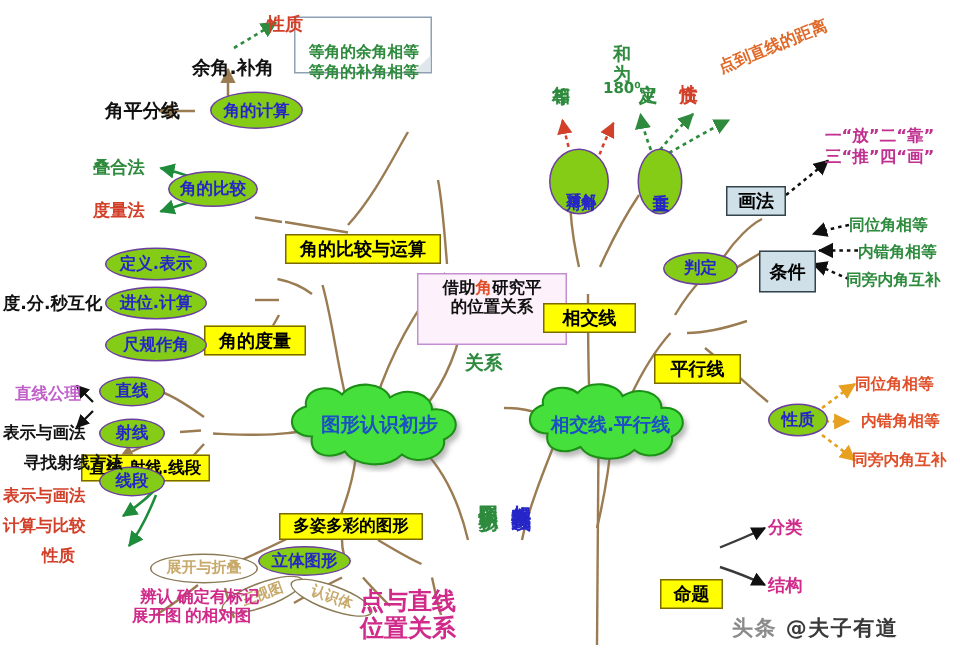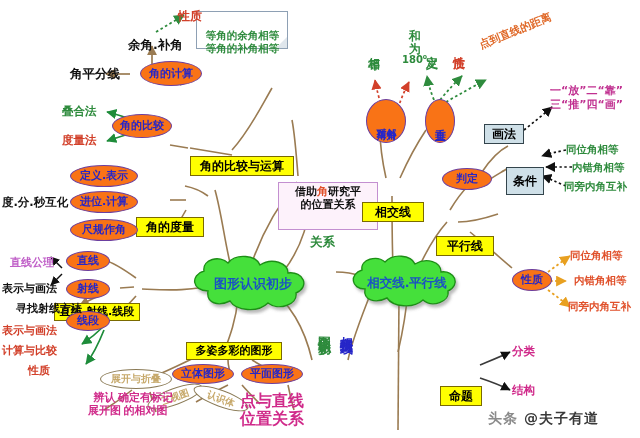--- a/index.html
+++ b/index.html
@@ -10,21 +10,21 @@
     font-family:"DejaVu Sans","Liberation Sans",sans-serif;
     overflow:hidden;
   }
   #edges{position:absolute;left:0;top:0;width:640px;height:438px;}
   .node{position:absolute;white-space:nowrap;}
 
   
   .ellipse{
     border:1.3px solid #6b3fa0;
     border-radius:50%;
-    background:#f97316;
+    background:#84cc16;
     color:#2626c8;
     font-weight:bold;
     display:flex;align-items:center;justify-content:center;
     text-align:center;line-height:1.02;
     box-sizing:border-box;
   }
   .ellipse.thin{border:1.1px solid #8a7a55;background:#ffffff;color:#c7a96b;}
 
   .ybox{
     background:#ffff00;
@@ -295,21 +295,20 @@
   <div class="node lbl" style="left:2px;top:281px;font-size:11px;color:#111;">表示与画法</div>
   <div class="node lbl" style="left:16px;top:301px;font-size:11px;color:#111;">寻找射线方法</div>
   <div class="node lbl" style="left:2px;top:323px;font-size:11px;color:#d2402a;">表示与画法</div>
   <div class="node lbl" style="left:2px;top:343px;font-size:11px;color:#d2402a;">计算与比较</div>
   <div class="node lbl" style="left:28px;top:363px;font-size:11px;color:#d2402a;">性质</div>
 
   <div class="node ybox" style="left:186px;top:318px;width:96px;height:18px;font-size:11px;">多姿多彩的图形</div>
 
   <div class="node ellipse thin" style="left:100px;top:369px;width:72px;height:20px;font-size:10px;">展开与折叠</div>
   <div class="node ellipse" style="left:172px;top:364px;width:62px;height:20px;font-size:11px;">立体图形</div>
-  <div class="node ellipse" style="left:241px;top:364px;width:62px;height:20px;font-size:11px;">平面图形</div>
 
   <div class="node ellipse thin" style="left:146px;top:388px;width:58px;height:17px;font-size:9.5px;transform:rotate(-20deg);">三视图</div>
   <div class="node ellipse thin" style="left:192px;top:390px;width:58px;height:17px;font-size:9.5px;transform:rotate(20deg);">认识体</div>
 
   <div class="node lbl" style="left:88px;top:392px;font-size:11px;color:#d02a8a;text-align:center;line-height:1.15;">
     <div>辨认</div>
     <div>展开图</div>
   </div>
   <div class="node lbl" style="left:118px;top:392px;font-size:11px;color:#d02a8a;text-align:center;line-height:1.15;">
     <div>确定有标记</div>

